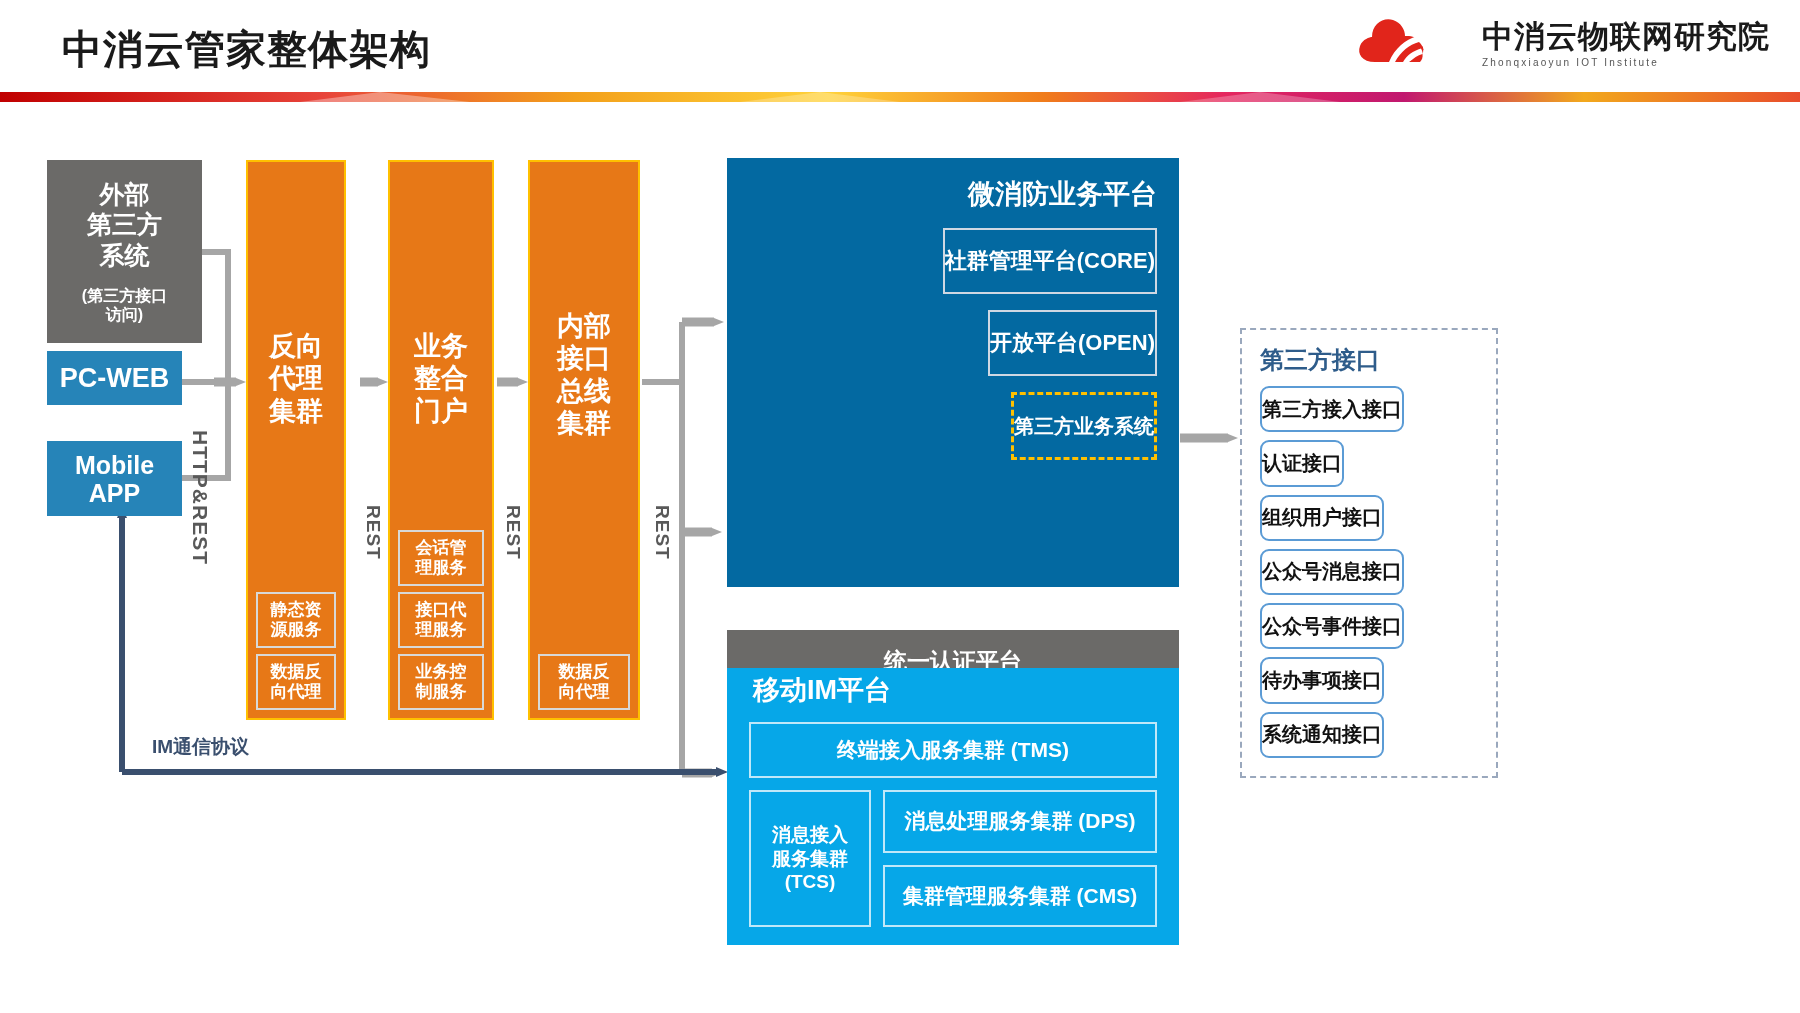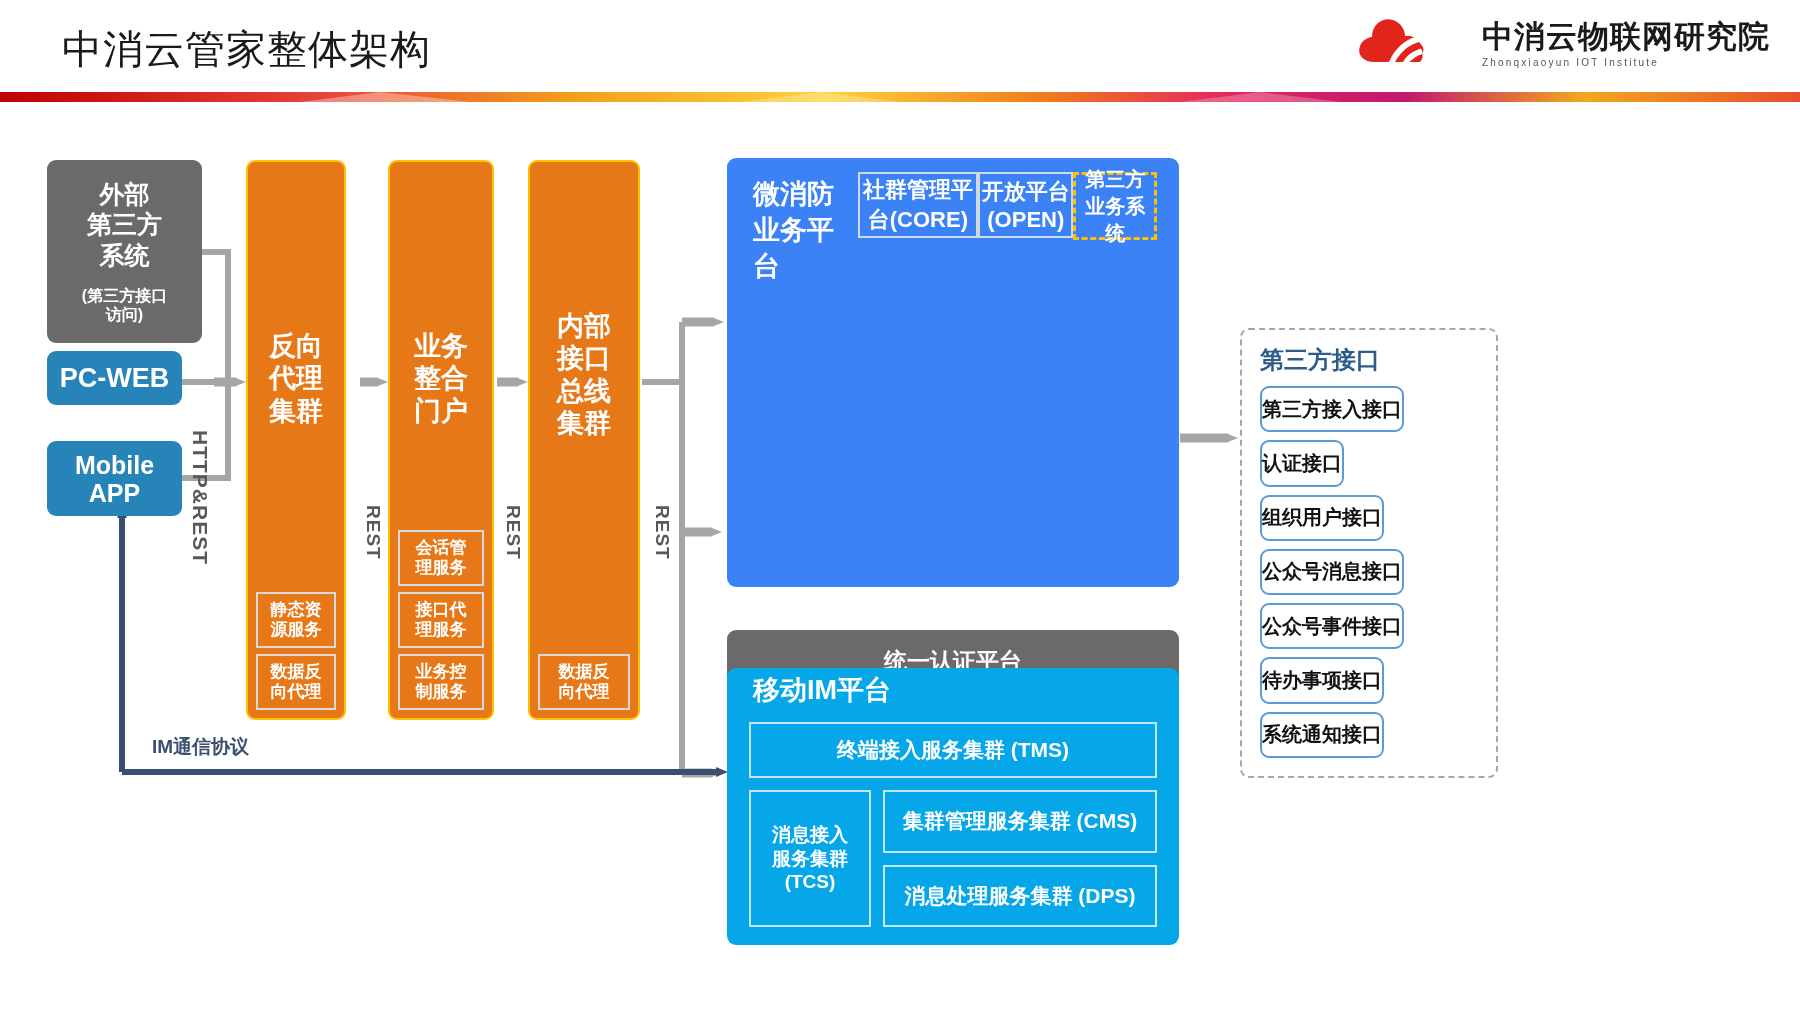--- a/index.html
+++ b/index.html
@@ -8,36 +8,36 @@
     font-family: "Liberation Sans", "DejaVu Sans", sans-serif;
     background: #ffffff;
     position: relative;
     overflow: hidden;
   }
 
   
   .header { position: absolute; left: 0; top: 0; width: 1800px; height: 100px; }
   .page-title {
     position: absolute; left: 62px; top: 22px;
-    font-size: 40px; font-weight: 400; color: #1a1a1a;
+    font-size: 40px; font-weight: 700; color: #1a1a1a;
     letter-spacing: 1px;
   }
   .logo-wrap { position: absolute; right: 30px; top: 12px; display: flex; align-items: center; gap: 14px; }
   .logo-mark { width: 72px; height: 64px; position: relative; }
   .logo-text { display: flex; flex-direction: column; margin-left: 41px; }
   .logo-cn { font-size: 31px; font-weight: bold; color: #1a1a1a; letter-spacing: 1px; line-height: 1.1; }
   .logo-en { font-size: 10px; color: #555; letter-spacing: 2.2px; margin-top: 2px; }
 
   
   .divider { position: absolute; left: 0; top: 92px; width: 1800px; height: 10px; overflow: hidden; }
   .divider svg { display: block; }
 
   
   .canvas { position: absolute; left: 0; top: 100px; width: 1800px; height: 913px; }
-  .node { position: absolute; display: flex; align-items: center; justify-content: center; text-align: center; border-radius: 9px; }
+  .node { position: absolute; display: flex; align-items: center; justify-content: center; text-align: center; }
 
   
   .ext-sys {
     left: 47px; top: 60px; width: 155px; height: 183px;
     background: #6b6a68; color: #fff;
     flex-direction: column; gap: 0;
   }
   .ext-sys .t1 { font-size: 25px; font-weight: bold; line-height: 1.22; }
   .ext-sys .t2 { font-size: 16px; font-weight: bold; line-height: 1.2; margin-top: 16px; }
 
@@ -66,21 +66,21 @@
     line-height: 1.18; padding: 6px 2px; text-align: center;
   }
 
   .col-proxy  { left: 246px; top: 60px; width: 100px; height: 560px; }
   .col-portal { left: 388px; top: 60px; width: 106px; height: 560px; }
   .col-bus    { left: 528px; top: 60px; width: 112px; height: 560px; }
 
   
   .biz-platform {
     left: 727px; top: 58px; width: 452px; height: 429px;
-    background: #3b82f6; flex-direction: row; align-items: flex-start; justify-content: flex-start;
+    background: #0369a1; flex-direction: column; align-items: flex-end; justify-content: flex-start;
     padding: 14px 22px 18px 22px;
   }
   .biz-platform .ptitle { font-size: 27px; font-weight: bold; color: #fff; text-align: left; margin: 4px 0 16px 4px; }
   .biz-box {
     border: 2px solid #cfd8e3; color: #fff; font-size: 22px; font-weight: bold;
     height: 66px; display: flex; align-items: center; justify-content: center; margin-bottom: 16px;
   }
   .biz-box.dashed { border: 3px dashed #FFC000; font-size: 20px; height: 68px; margin-bottom: 0; }
 
   
@@ -323,22 +323,22 @@
   <div class="node im-platform">
     <div class="ptitle">移动IM平台</div>
     <div class="im-box im-tms">终端接入服务集群 (TMS)</div>
     <div class="im-lower">
       <div class="im-box im-tcs">
         <div>消息接入</div>
         <div>服务集群</div>
         <div>(TCS)</div>
       </div>
       <div class="im-right">
+        <div class="im-box im-dps">消息处理服务集群 (DPS)</div>
         <div class="im-box im-cms">集群管理服务集群 (CMS)</div>
-        <div class="im-box im-dps">消息处理服务集群 (DPS)</div>
       </div>
     </div>
   </div>
 
   <div class="node tp-panel">
     <div class="tp-title">第三方接口</div>
     <div class="tp-item">第三方接入接口</div>
     <div class="tp-item">认证接口</div>
     <div class="tp-item">组织用户接口</div>
     <div class="tp-item">公众号消息接口</div>

